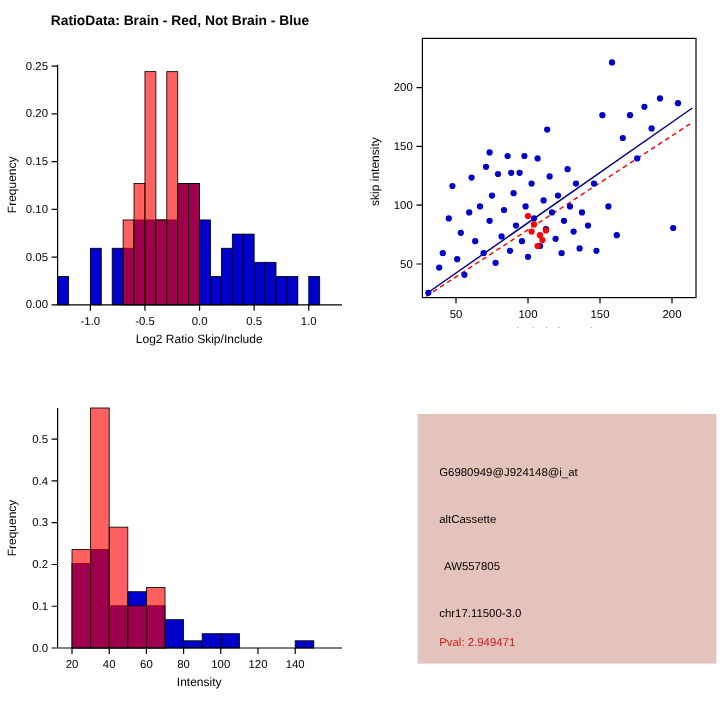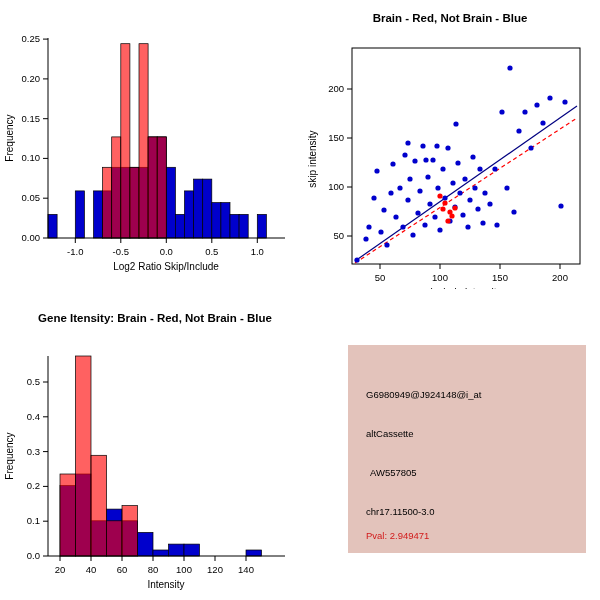--- a/index.html
+++ b/index.html
@@ -40,20 +40,21 @@
     font-size: 9.5px;
     color: #000000;
     position: absolute;
   }
   .info-line.pval { color: #d11a1a; }
 </style>
 </head>
 <body>
 
 <div class="panel" style="left:0px; top:8px; width:300px; height:290px;">
+  <div class="panel-title" style="width:300px; margin-top:4px;">RatioData: Brain - Red, Not Brain - Blue</div>
   <svg width="300" height="265" viewBox="0 0 300 265">
 
     <g fill="#0000cc" stroke="#000000" stroke-width="0.7">
       <rect x="48.0" y="206.4" width="9.1" height="23.6"></rect>
       <rect x="75.3" y="182.9" width="9.1" height="47.1"></rect>
       <rect x="93.5" y="182.9" width="9.1" height="47.1"></rect>
       <rect x="102.6" y="182.9" width="9.1" height="47.1"></rect>
       <rect x="111.7" y="159.3" width="9.1" height="70.7"></rect>
       <rect x="120.8" y="159.3" width="9.1" height="70.7"></rect>
       <rect x="129.9" y="159.3" width="9.1" height="70.7"></rect>
@@ -101,21 +102,20 @@
       <text class="tick-label" x="166.3" y="247" text-anchor="middle">0.0</text>
       <text class="tick-label" x="211.8" y="247" text-anchor="middle">0.5</text>
       <text class="tick-label" x="257.3" y="247" text-anchor="middle">1.0</text>
     </g>
     <text class="axis-title" x="166" y="262" text-anchor="middle">Log2 Ratio Skip/Include</text>
     <text class="axis-title" x="13" y="130" text-anchor="middle" transform="rotate(-90 13 130)">Frequency</text>
   </svg>
 </div>
 
 <div class="panel" style="left:300px; top:8px; width:300px; height:290px;">
-  <div class="panel-title" style="width:300px; margin-top:4px;">Brain - Red, Not Brain - Blue</div>
   <svg width="300" height="265" viewBox="0 0 300 265">
 
     <rect x="52" y="24" width="228" height="216" fill="none" stroke="#000000" stroke-width="1"></rect>
 
     <g>
       <line x1="55" y1="237" x2="277" y2="82" stroke="#000080" stroke-width="1.2"></line>
       <line x1="55" y1="239" x2="277" y2="94" stroke="#ff0000" stroke-width="1.2" stroke-dasharray="4,3"></line>
     </g>
 
     <g fill="#0000cc">
@@ -209,21 +209,20 @@
       <text class="tick-label" x="140" y="257" text-anchor="middle">100</text>
       <text class="tick-label" x="200" y="257" text-anchor="middle">150</text>
       <text class="tick-label" x="260" y="257" text-anchor="middle">200</text>
     </g>
     <text class="axis-title" x="166" y="272" text-anchor="middle">include intensity</text>
     <text class="axis-title" x="16" y="135" text-anchor="middle" transform="rotate(-90 16 135)">skip intensity</text>
   </svg>
 </div>
 
 <div class="panel" style="left:0px; top:308px; width:300px; height:292px;">
-  <div class="panel-title" style="width:310px; margin-top:4px; text-align:center;">Gene Itensity: Brain - Red, Not Brain - Blue</div>
   <svg width="300" height="268" viewBox="0 0 300 268">
 
     <g fill="#0000cc" stroke="#000000" stroke-width="0.7">
       <rect x="60.0" y="161.6" width="15.5" height="70.4"></rect>
       <rect x="75.5" y="150.0" width="15.5" height="82.0"></rect>
       <rect x="91.0" y="196.8" width="15.5" height="35.2"></rect>
       <rect x="106.5" y="185.1" width="15.5" height="46.9"></rect>
       <rect x="122.0" y="196.8" width="15.5" height="35.2"></rect>
       <rect x="137.5" y="208.4" width="15.5" height="23.6"></rect>
       <rect x="153.0" y="226.0" width="15.5" height="6.0"></rect>
@@ -257,19 +256,19 @@
       <text class="tick-label" x="153" y="249" text-anchor="middle">80</text>
       <text class="tick-label" x="184" y="249" text-anchor="middle">100</text>
       <text class="tick-label" x="215" y="249" text-anchor="middle">120</text>
       <text class="tick-label" x="246" y="249" text-anchor="middle">140</text>
     </g>
     <text class="axis-title" x="166" y="264" text-anchor="middle">Intensity</text>
     <text class="axis-title" x="13" y="132" text-anchor="middle" transform="rotate(-90 13 132)">Frequency</text>
   </svg>
 </div>
 
-<div class="infobox" style="left:348px; top:345px; width:238px; height:208px;">
+<div class="infobox" style="left:348px; top:345px; width:238px; height:208px;padding-left:11px;">
   <div class="info-line" style="left:18px; top:44px;">G6980949@J924148@i_at</div>
   <div class="info-line" style="left:18px; top:83px;">altCassette</div>
   <div class="info-line" style="left:22px; top:122px;">AW557805</div>
   <div class="info-line" style="left:18px; top:161px;">chr17.11500-3.0</div>
   <div class="info-line pval" style="left:18px; top:185px;">Pval: 2.949471</div>
 </div>
 
 </body></html>

